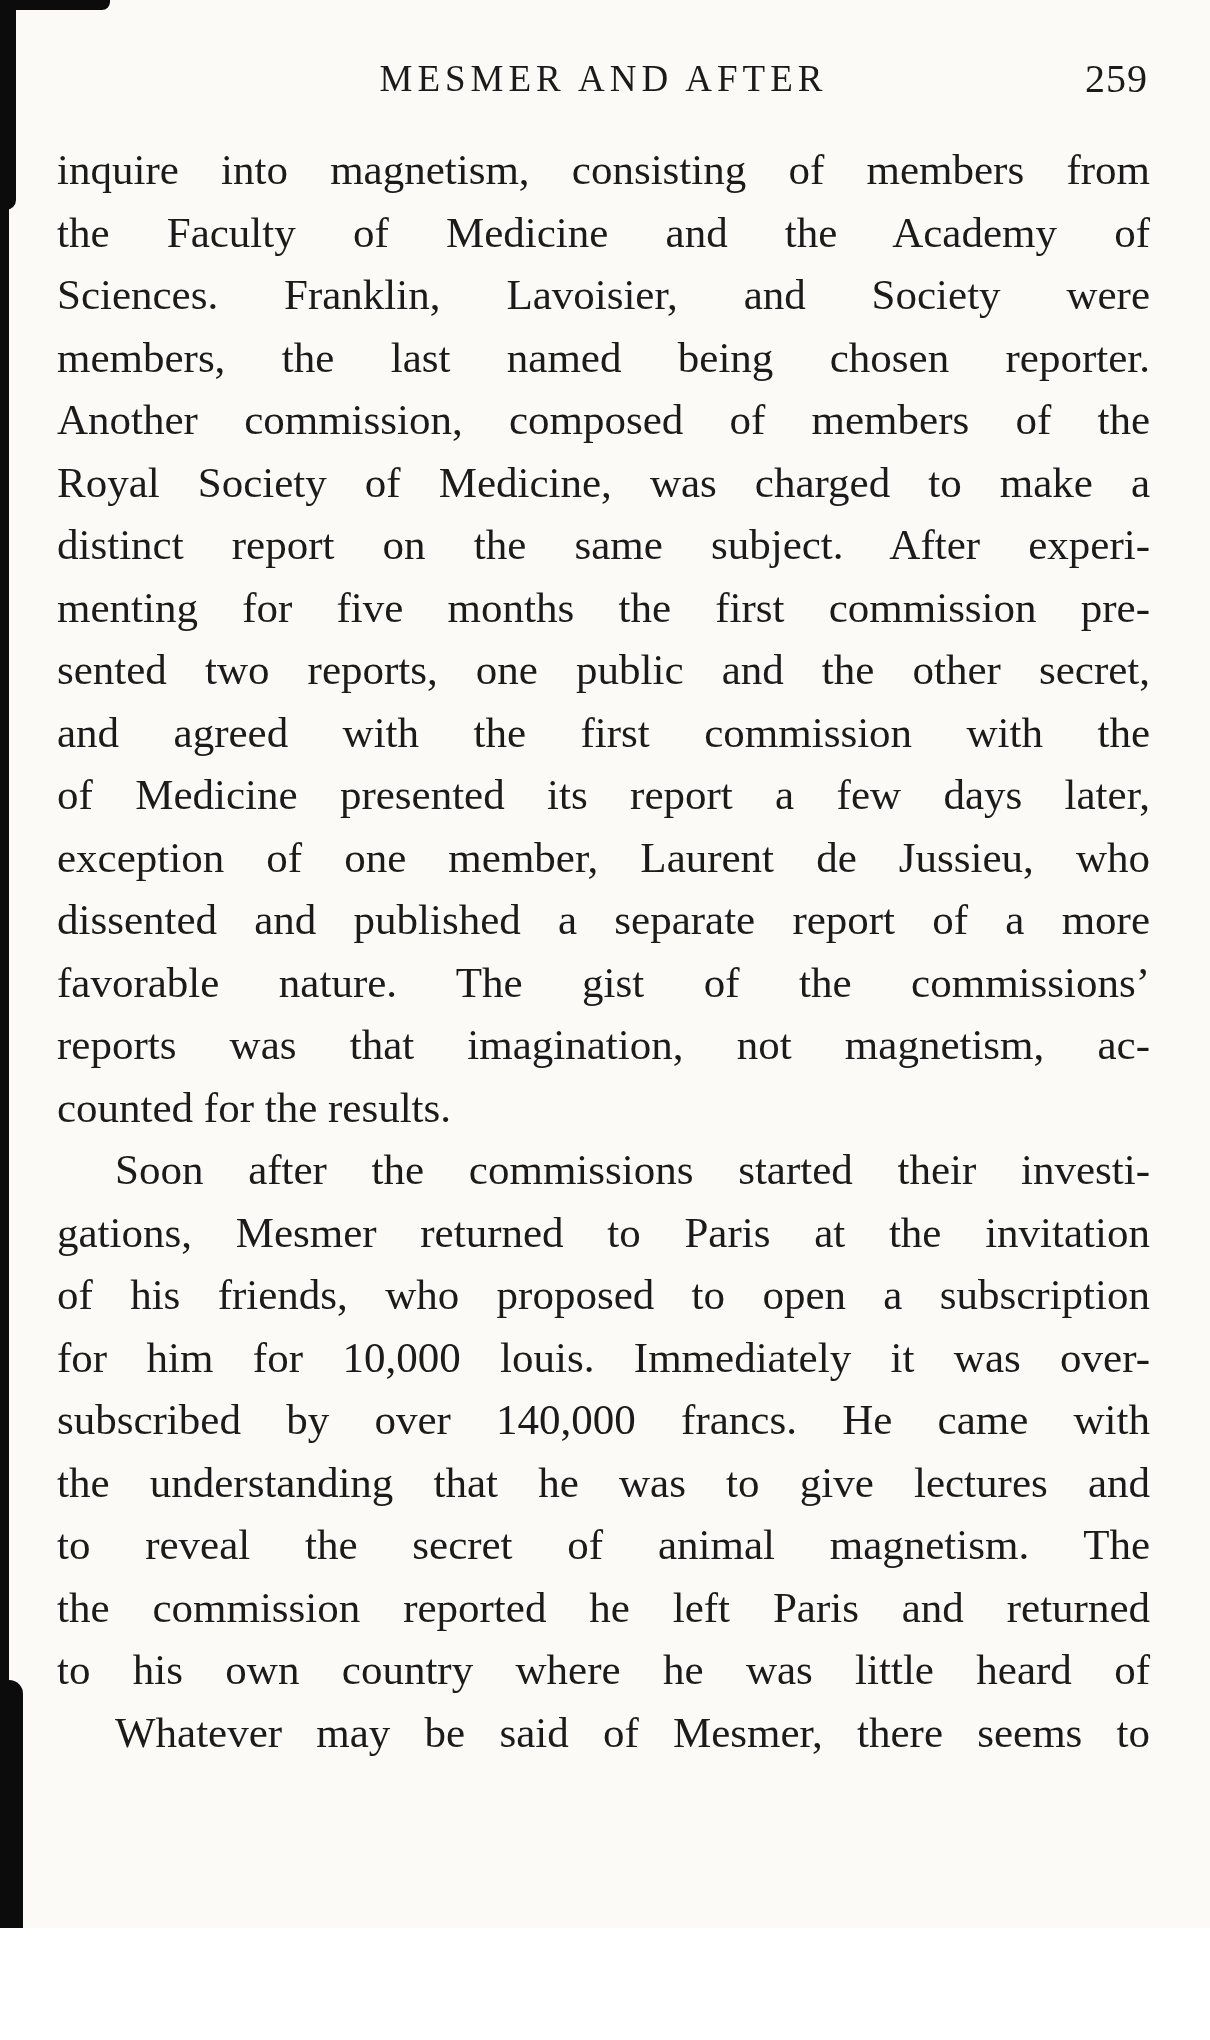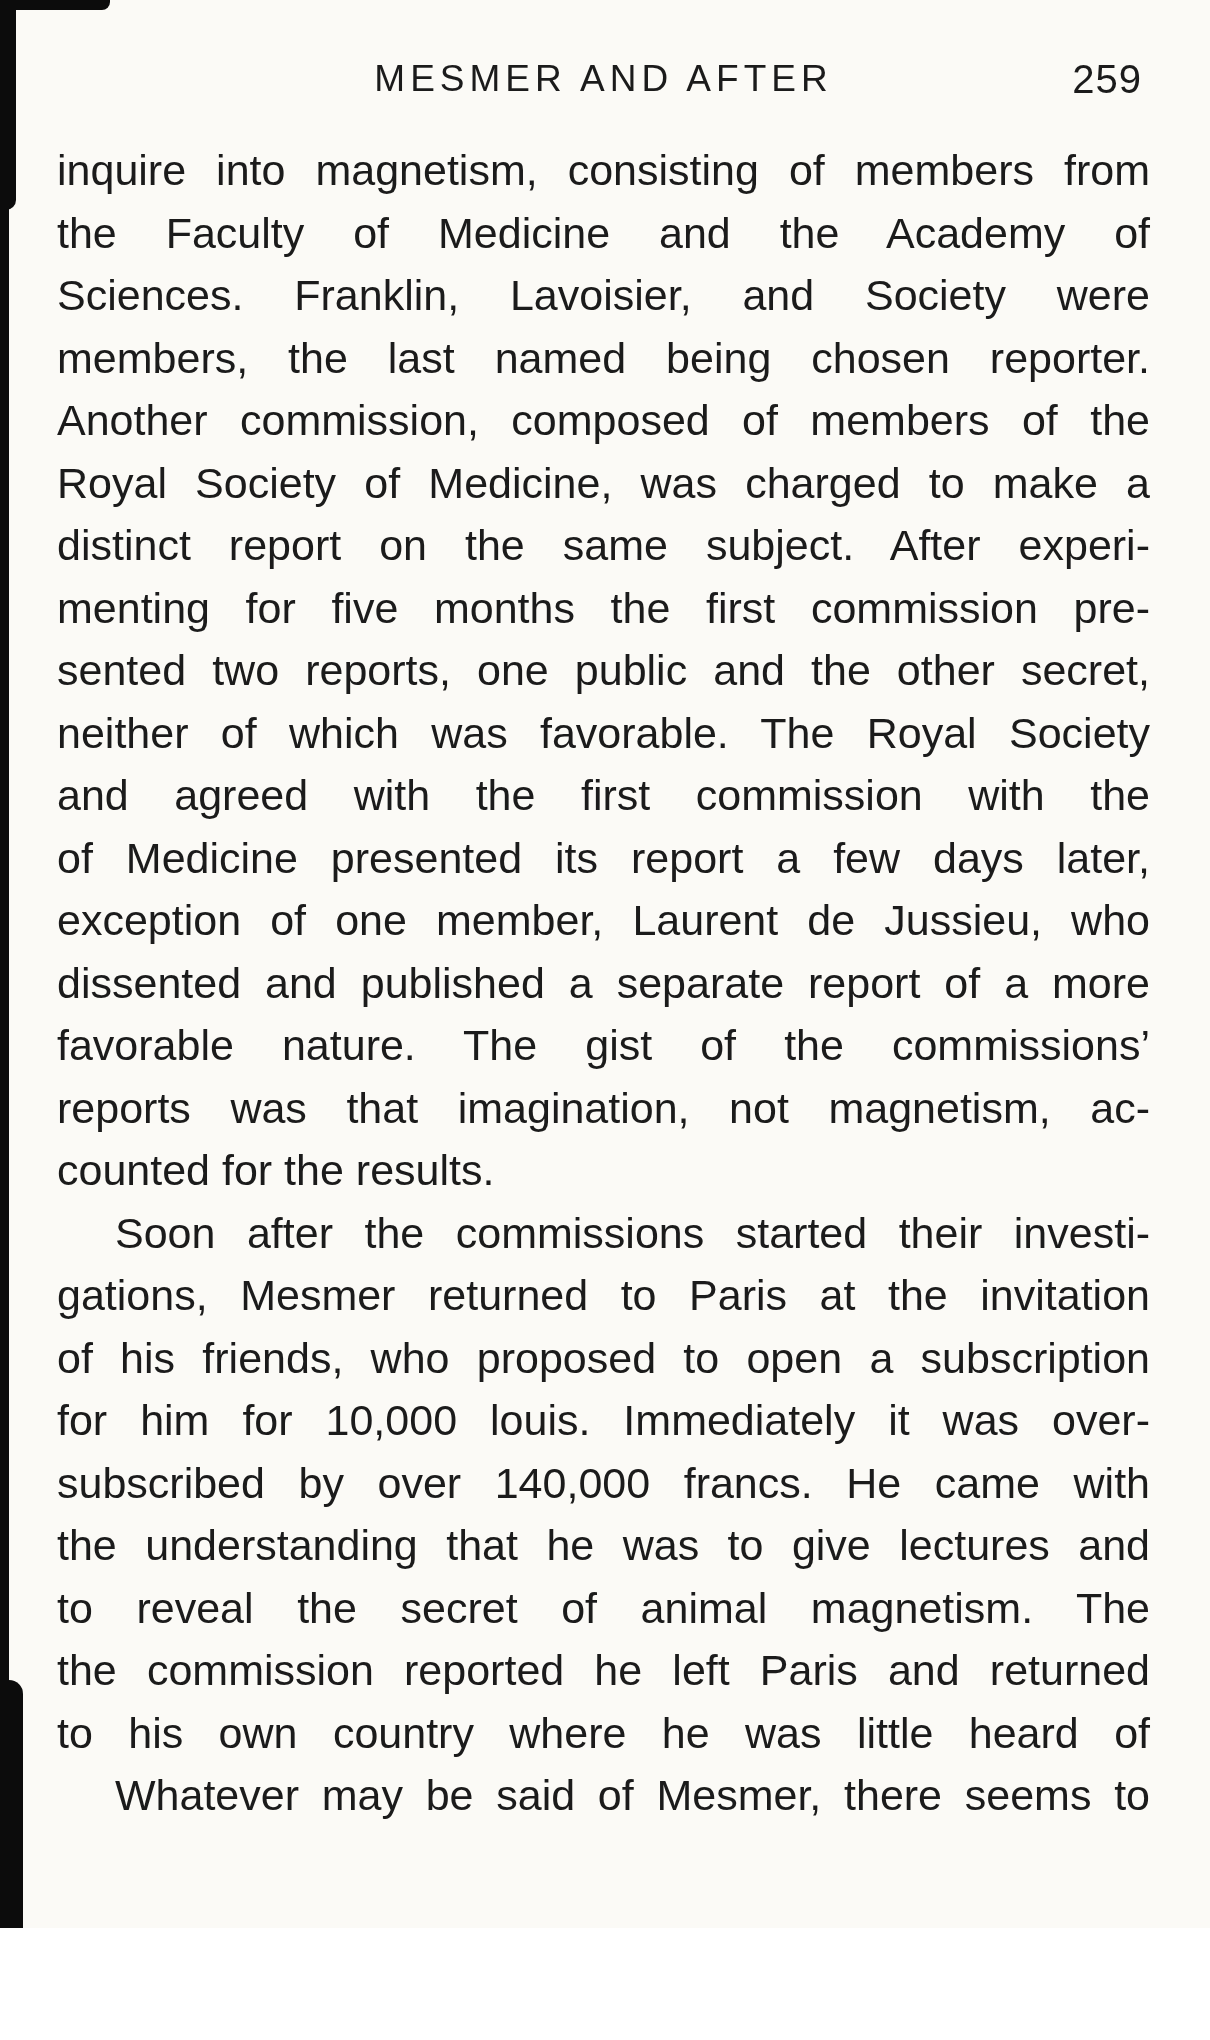--- a/index.html
+++ b/index.html
@@ -3,21 +3,21 @@
 <meta charset="utf-8">
 <style>
   * { margin: 0; padding: 0; box-sizing: border-box; }
   html, body { background: #ffffff; }
   .page {
     position: relative;
     width: 1210px;
     height: 1928px;
     background: var(--paper, #fbfaf6);
     overflow: hidden;
-    font-family: Liberation Sans, sans-serif;
+    font-family: Liberation Serif, serif;
     color: var(--ink, #1b1b1b);
   }
   
   .artifact { position: absolute; background: var(--scan_edge, #0c0c0c); }
   .edge-left { left: 0; top: 0; width: 9px; height: 2040px; }
   .edge-top-left { left: 0; top: 0; width: 110px; height: 10px; border-bottom-right-radius: 8px; }
   .edge-top-left2 { left: 0; top: 0; width: 16px; height: 210px; border-bottom-right-radius: 10px; }
   .edge-bottom-left { left: 0; top: 1680px; width: 23px; height: 360px; border-top-right-radius: 14px; }
 
   .content {
@@ -30,21 +30,21 @@
   .head-title {
     display: block;
     text-align: center;
     font-size: 37px;
     letter-spacing: 5px;
     line-height: 48px;
     white-space: nowrap;
   }
   .page-number {
     position: absolute;
-    right: 8px;
+    right: 2px;
     top: 0;
     font-size: 40px;
     line-height: 48px;
     letter-spacing: 1px;
   }
   .body-text {
     margin-top: 36px;
     font-size: 43px;
     line-height: 62.5px;
   }
@@ -73,21 +73,20 @@
         <div class="paragraph">
           <div class="line">inquire into magnetism, consisting of members from</div>
           <div class="line">the Faculty of Medicine and the Academy of</div>
           <div class="line">Sciences.  Franklin, Lavoisier, and Society were</div>
           <div class="line">members, the last named being chosen reporter.</div>
           <div class="line">Another commission, composed of members of the</div>
           <div class="line">Royal Society of Medicine, was charged to make a</div>
           <div class="line">distinct report on the same subject.  After experi-</div>
           <div class="line">menting for five months the first commission pre-</div>
           <div class="line">sented two reports, one public and the other secret,</div>
-          <div class="line">neither of which was favorable.  The Royal Society</div>
           <div class="line">and agreed with the first commission with the</div>
           <div class="line">of Medicine presented its report a few days later,</div>
           <div class="line">exception of one member, Laurent de Jussieu, who</div>
           <div class="line">dissented and published a separate report of a more</div>
           <div class="line">favorable nature.  The gist of the commissions’</div>
           <div class="line">reports was that imagination, not magnetism, ac-</div>
           <div class="line no-justify-last">counted for the results.</div>
         </div>
         <div class="paragraph indented">
           <div class="line">Soon after the commissions started their investi-</div>

